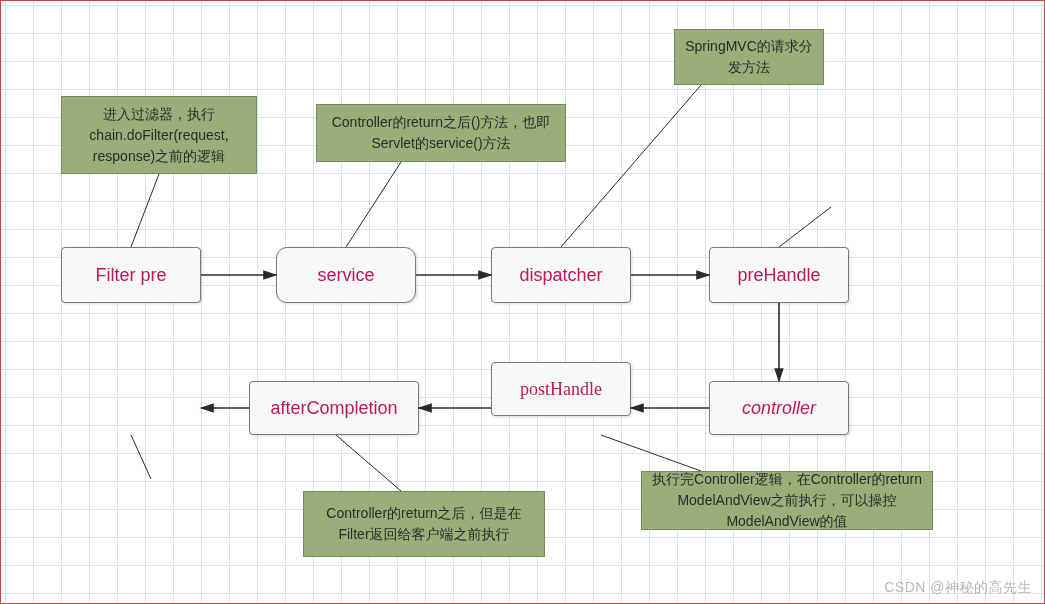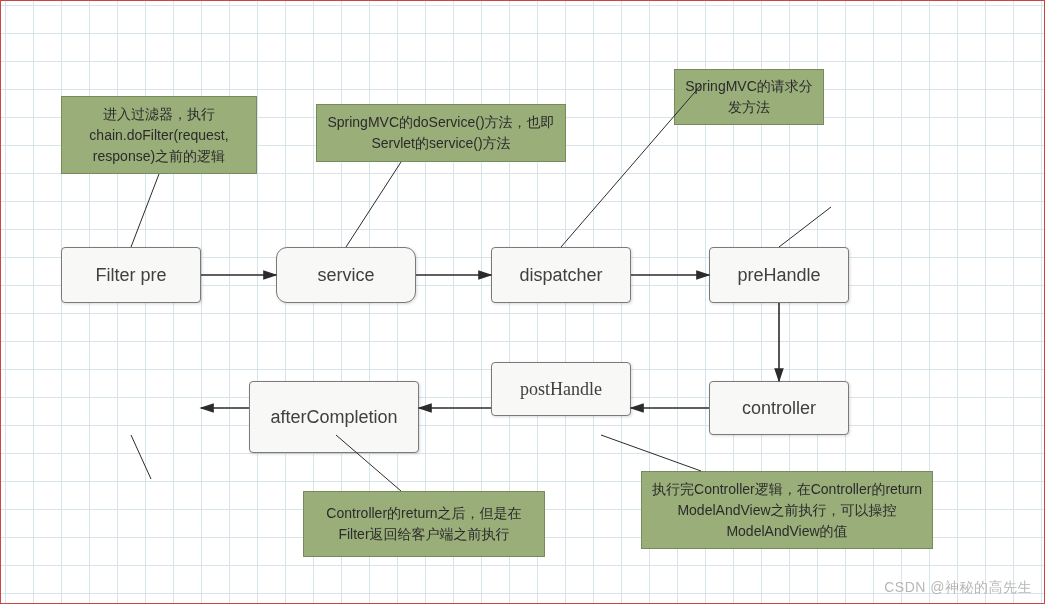--- a/index.html
+++ b/index.html
@@ -20,21 +20,21 @@
   }
   .node {
     position: absolute;
     background: #f8f8f6;
     border: 1px solid #7a7a7a;
     border-radius: 4px;
     display: flex;
     align-items: center;
     justify-content: center;
     font-size: 18px;
-    color: #404040;
+    color: #be185d;
     text-align: center;
     box-shadow: 1px 1px 3px rgba(0,0,0,0.15);
   }
   .note {
     position: absolute;
     background: #9aae7a;
     border: 1px solid #768a5a;
     color: #2b2b2b;
     font-size: 14px;
     line-height: 1.5;
@@ -60,44 +60,44 @@
     letter-spacing: 0.5px;
   }
 </style>
 </head>
 <body>
 
 <div class="canvas">
 
   <div class="note" style="left:60px; top:95px; width:196px; height:78px;">进入过滤器，执行chain.doFilter(request, response)之前的逻辑</div>
 
-  <div class="note" style="left:315px; top:103px; width:250px; height:58px;">SpringMVC的doService()方法，也即Servlet的service()方法</div>
+  <div class="note" style="left:315px; top:103px; width:250px; height:58px;">Controller的return之后()方法，也即Servlet的service()方法</div>
 
-  <div class="note" style="left:673px; top:28px; width:150px; height:56px;margin-top:40px;">SpringMVC的请求分发方法</div>
+  <div class="note" style="left:673px; top:28px; width:150px; height:56px;">SpringMVC的请求分发方法</div>
 
 
   <div class="node" style="left:60px; top:246px; width:140px; height:56px;">Filter pre</div>
 
   <div class="node" style="left:275px; top:246px; width:140px; height:56px;border-radius:11px;">service</div>
 
   <div class="node" style="left:490px; top:246px; width:140px; height:56px;">dispatcher</div>
 
   <div class="node" style="left:708px; top:246px; width:140px; height:56px;">preHandle</div>
 
 
-  <div class="node" style="left:248px; top:380px; width:170px; height:72px;">afterCompletion</div>
+  <div class="node" style="left:248px; top:380px; width:170px; height:54px;">afterCompletion</div>
 
   <div class="node" style="left:490px; top:361px; width:140px; height:54px;font-family:Liberation Serif, serif;">postHandle</div>
 
-  <div class="node" style="left:708px; top:380px; width:140px; height:54px;">controller</div>
+  <div class="node" style="left:708px; top:380px; width:140px; height:54px;font-style:italic;">controller</div>
 
 
   <div class="note" style="left:302px; top:490px; width:242px; height:66px;">Controller的return之后，但是在Filter返回给客户端之前执行</div>
 
-  <div class="note" style="left:640px; top:470px; width:292px; height:78px;">执行完Controller逻辑，在Controller的return ModelAndView之前执行，可以操控ModelAndView的值</div>
+  <div class="note" style="left:640px; top:470px; width:292px; height:59px;">执行完Controller逻辑，在Controller的return ModelAndView之前执行，可以操控ModelAndView的值</div>
 
   <svg class="wires">
     <defs>
       <marker id="arrow" markerWidth="10" markerHeight="10" refX="8" refY="3" orient="auto">
         <path d="M0,0 L9,3 L0,6 Z" fill="#2b2b2b"></path>
       </marker>
     </defs>
 
     <line x1="158" y1="173" x2="130" y2="246" stroke="#2b2b2b" stroke-width="1"></line>
     <line x1="400" y1="161" x2="345" y2="246" stroke="#2b2b2b" stroke-width="1"></line>

